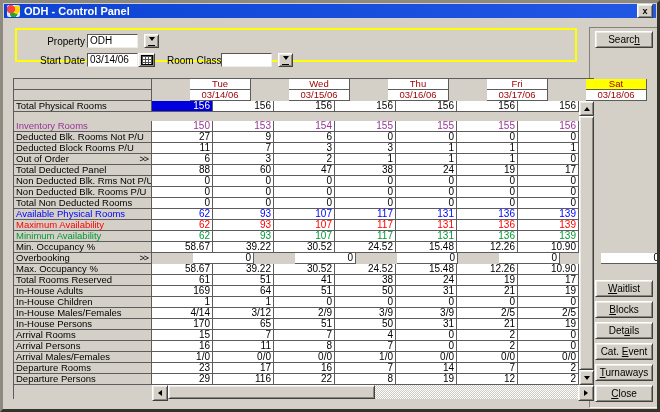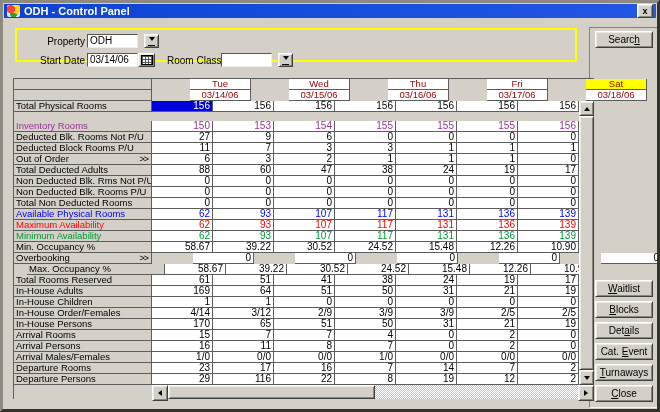--- a/index.html
+++ b/index.html
@@ -216,21 +216,21 @@
             <div class="cell">6</div>
             <div class="cell">3</div>
             <div class="cell">2</div>
             <div class="cell">1</div>
             <div class="cell">1</div>
             <div class="cell">1</div>
             <div class="cell">0</div>
           </div>
           <div class="row" style="color: rgb(0, 0, 0);">
             <div class="rlabel">
-              <span>Total Deducted Adults</span>
+              <span>Total Deducted Panel</span>
             </div>
             <div class="cell">88</div>
             <div class="cell">60</div>
             <div class="cell">47</div>
             <div class="cell">38</div>
             <div class="cell">24</div>
             <div class="cell">19</div>
             <div class="cell">17</div>
           </div>
           <div class="row" style="color: rgb(0, 0, 0);">
@@ -323,21 +323,21 @@
               <span class="expander">&gt;&gt;</span>
             </div>
             <div class="cell">0</div>
             <div class="cell">0</div>
             <div class="cell">0</div>
             <div class="cell">0</div>
             <div class="cell">0</div>
             <div class="cell">0</div>
             <div class="cell">0</div>
           </div>
-          <div class="row" style="color: rgb(0, 0, 0); margin-left: 13px;">
+          <div class="row" style="color: rgb(0, 0, 0);">
             <div class="rlabel">
               <span>Max. Occupancy %</span>
             </div>
             <div class="cell">58.67</div>
             <div class="cell">39.22</div>
             <div class="cell">30.52</div>
             <div class="cell">24.52</div>
             <div class="cell">15.48</div>
             <div class="cell">12.26</div>
             <div class="cell">10.90</div>
@@ -373,21 +373,21 @@
             <div class="cell">1</div>
             <div class="cell">1</div>
             <div class="cell">0</div>
             <div class="cell">0</div>
             <div class="cell">0</div>
             <div class="cell">0</div>
             <div class="cell">0</div>
           </div>
           <div class="row" style="color: rgb(0, 0, 0);">
             <div class="rlabel">
-              <span>In-House Order/Females</span>
+              <span>In-House Males/Females</span>
             </div>
             <div class="cell">4/14</div>
             <div class="cell">3/12</div>
             <div class="cell">2/9</div>
             <div class="cell">3/9</div>
             <div class="cell">3/9</div>
             <div class="cell">2/5</div>
             <div class="cell">2/5</div>
           </div>
           <div class="row" style="color: rgb(0, 0, 0);">

